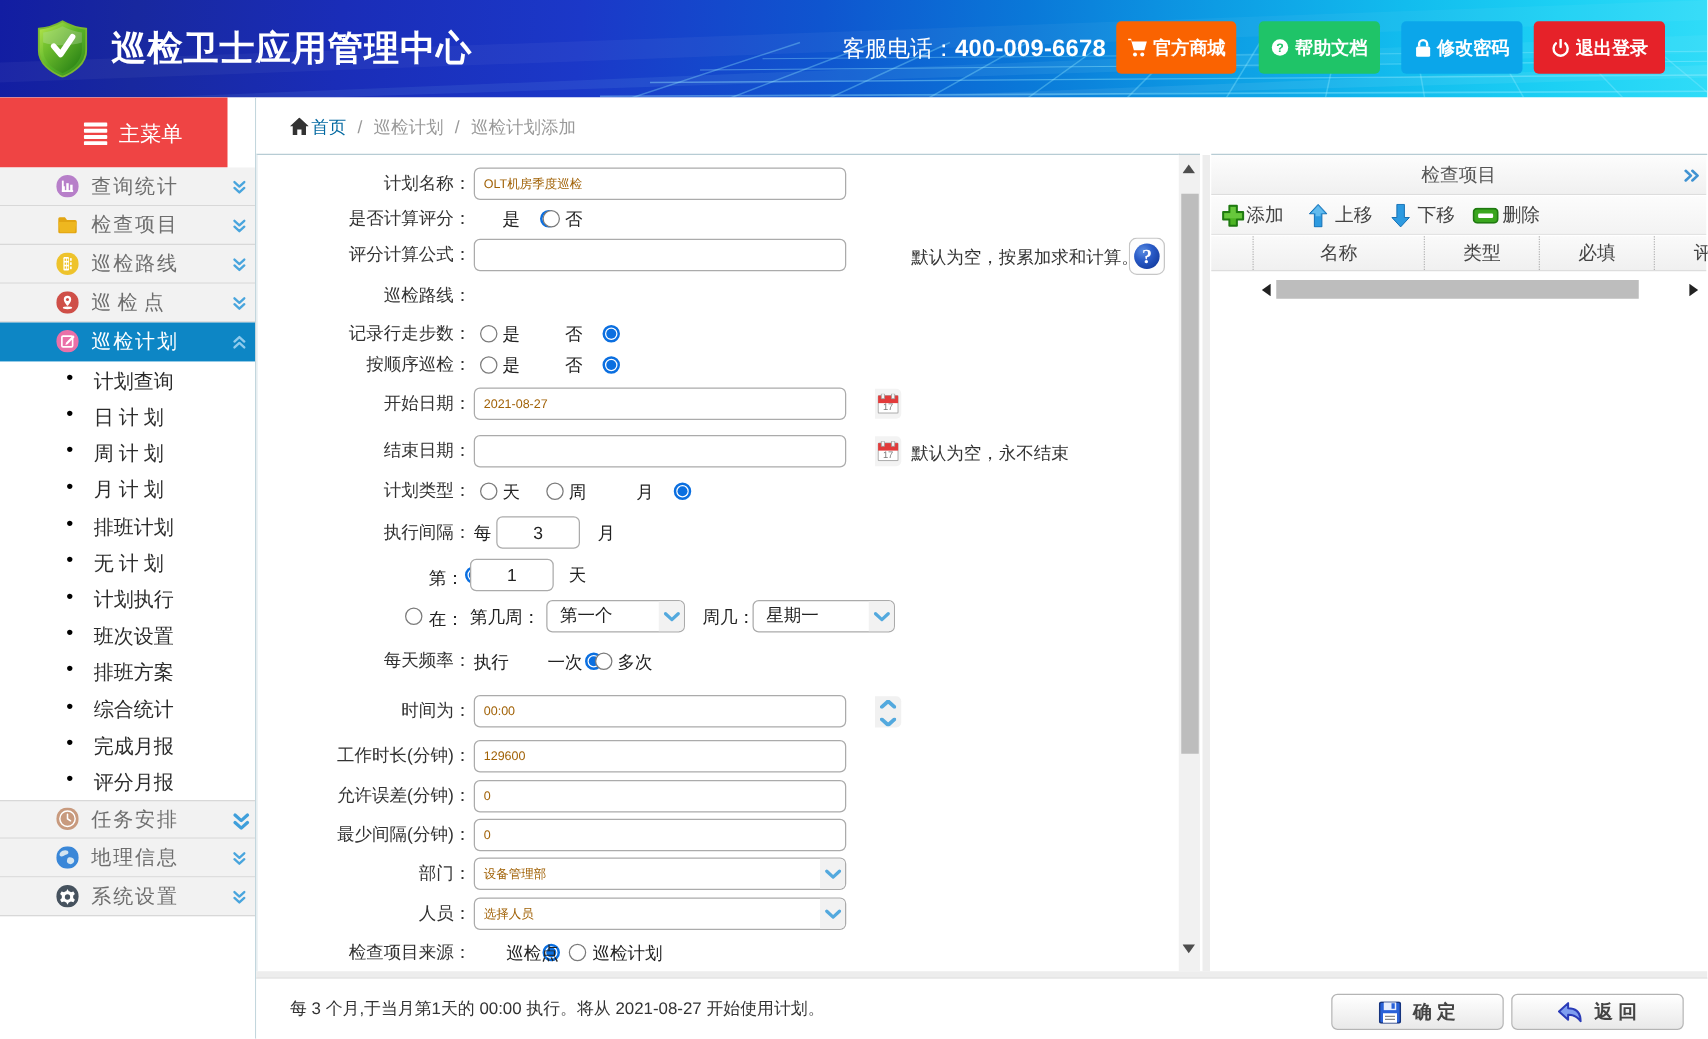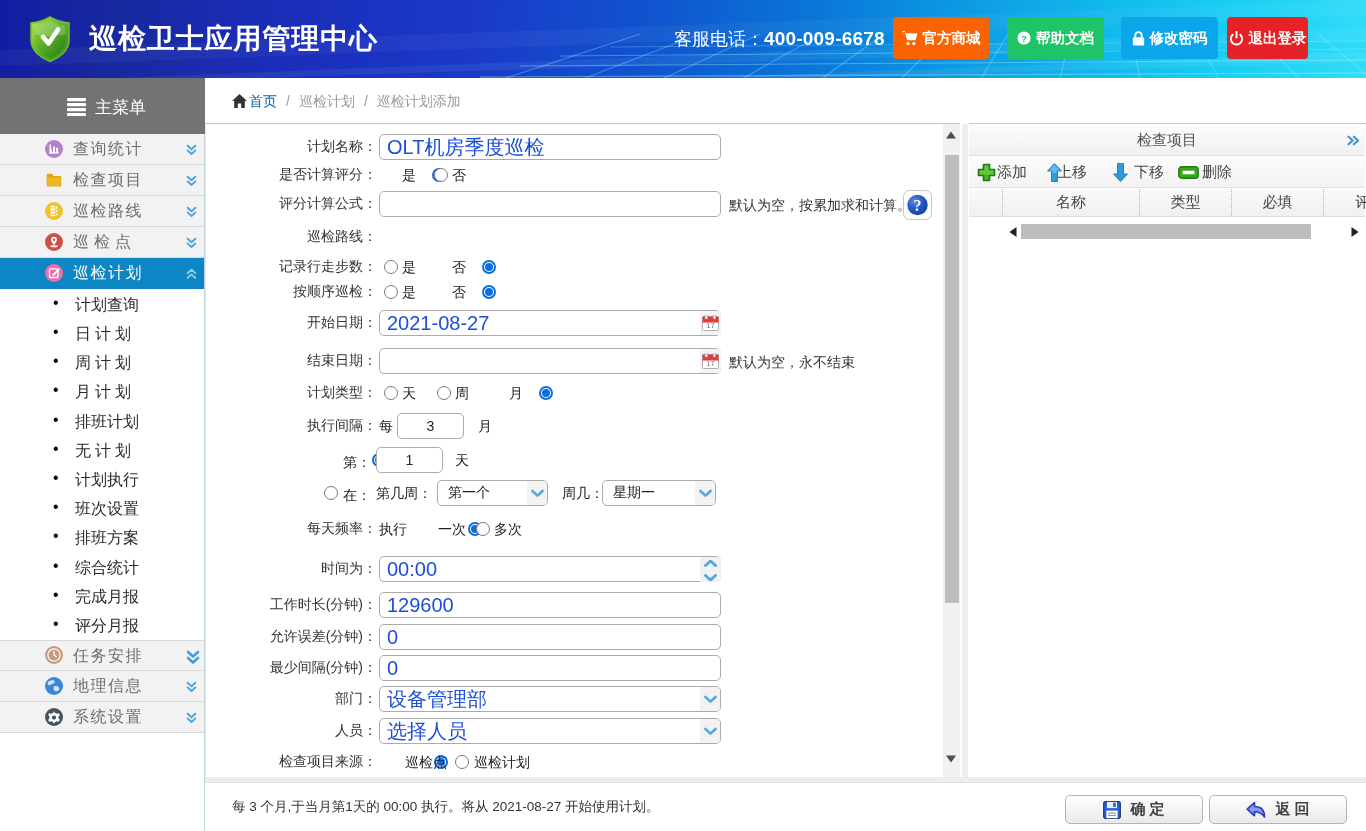--- a/index.html
+++ b/index.html
@@ -14,42 +14,42 @@
 #hgrid{position:absolute;left:0;top:0;}
 #logo{position:absolute;left:30px;top:16px;}
 #htitle{position:absolute;left:89px;top:20px;color:#fff;font-size:28px;font-weight:bold;letter-spacing:0.9px;}
 #hphone{position:absolute;left:674px;top:27px;color:#fff;font-size:18px;white-space:nowrap;}
 #hphone b{font-size:19px;font-weight:bold;letter-spacing:0.2px;}
 .hbtn{position:absolute;top:17px;height:42px;border-radius:4px;color:#fff;font-size:14.5px;font-weight:bold;
  display:flex;align-items:center;justify-content:center;gap:5px;}
 
 
 #sidebar{position:absolute;left:0;top:78px;width:205px;height:753px;background:#fff;border-right:1px solid #c3d6dd;}
-#mainmenu{position:absolute;left:0;top:0;width:205px;height:56px;background:#737373;color:#fff;}
+#mainmenu{position:absolute;left:0;top:0;width:182px;height:56px;background:#ef4444;color:#fff;}
 #mainmenu .t{position:absolute;left:95px;top:18px;font-size:17px;}
 .mitem{position:absolute;left:0;width:204px;height:31px;background:#f2f2f2;border-bottom:1px solid #d8d8d8;color:#6e6e6e;font-size:16px;letter-spacing:1.5px;}
 .mitem .txt{position:absolute;left:73px;top:5px;}
 .mitem .ico{position:absolute;left:45px;top:6px;width:18px;height:18px;}
 .mitem .chev{position:absolute;left:186px;top:9px;}
 .mitem.active{background:#0d86c5;color:#fff;border-bottom:1px solid #0d86c5;}
 .sitem{position:absolute;left:0;width:204px;height:29px;background:#fff;color:#2b2b2b;font-size:16px;}
 .sitem .b{position:absolute;left:53px;top:3px;font-size:16px;color:#000;}
 .sitem .txt{position:absolute;left:75px;top:4px;}
 
 
 #crumb{position:absolute;left:205px;top:78px;width:1161px;height:46px;background:#fff;}
 #crumb .inner{position:absolute;left:27px;top:15px;font-size:14px;color:#999;}
 #crumb .home{color:#0369a1;}
 
 
 #formpanel{position:absolute;left:205px;top:123px;width:739px;height:654px;background:#fff;border-top:1px solid #b7ccd4;border-left:1px solid #dfe8ec;overflow:hidden;}
 .frow{position:absolute;left:0;width:739px;height:26px;padding-left:48px;}
 .flabel{position:absolute;right:568px;top:4px;text-align:right;white-space:nowrap;color:#333;font-size:14px;}
-.finput{position:absolute;left:173px;top:0;width:342px;height:26px;border:1px solid #ababab;border-radius:5px;background:#fff;
- font-size:20px;color:#1d4ed8;padding:0 7px;display:flex;align-items:center;}
+.finput{position:absolute;left:173px;top:0;width:298px;height:26px;border:1px solid #ababab;border-radius:5px;background:#fff;
+ font-size:10px;color:#a16207;padding:0 7px;display:flex;align-items:center;}
 .fsmall{position:absolute;top:0;height:26px;border:1px solid #ababab;border-radius:5px;background:#fff;font-size:14px;color:#222;
  display:flex;align-items:center;justify-content:center;}
 .combo .arrowzone{position:absolute;right:0px;top:0px;width:20px;height:24px;background:#f2f2f2;border-radius:0 4px 4px 0;
  display:flex;align-items:center;justify-content:center;}
 .rlabel{font-size:14px;color:#222;}
 .hint{position:absolute;left:523px;top:6px;font-size:14px;color:#333;white-space:nowrap;}
 .radio{display:inline-block;width:14px;height:14px;border-radius:50%;border:1.6px solid #7b7b7b;background:#fff;}
 .frow .radio{position:absolute;}
 .radio.on{border:2px solid #0b6fe0;position:relative;}
 .radio.on::after{content:"";position:absolute;left:1px;top:1px;width:8px;height:8px;border-radius:50%;background:#0b6fe0;}
@@ -142,21 +142,21 @@
         </svg>
       <span>帮助文档</span>
     </div>
     <div class="hbtn" style="left:1121px;width:97px;background:#0ba6ea;">
       <svg width="13" height="15" viewBox="0 0 15 17">
           <rect x="1" y="7" width="13" height="9.5" rx="1.5" fill="#fff"></rect>
           <path d="M3.8 7 V4.8 a3.7 3.7 0 0 1 7.4 0 V7" fill="none" stroke="#fff" stroke-width="2.2"></path>
         </svg>
       <span>修改密码</span>
     </div>
-    <div class="hbtn" style="left:1227px;width:81px;background:#e62229;">
+    <div class="hbtn" style="left:1227px;width:105px;background:#e62229;">
       <svg width="15" height="15" viewBox="0 0 17 17">
           <path d="M4.2 4.2 a6.4 6.4 0 1 0 8.6 0" fill="none" stroke="#fff" stroke-width="2.2" stroke-linecap="round"></path>
           <line x1="8.5" y1="1" x2="8.5" y2="7.5" stroke="#fff" stroke-width="2.2" stroke-linecap="round"></line>
         </svg>
       <span>退出登录</span>
     </div>
   </div>
   <div id="sidebar">
     <div id="mainmenu">
       <svg style="position:absolute;left:67px;top:19px" width="19" height="19" viewBox="0 0 19 19">
@@ -527,21 +527,21 @@
     <div id="rptool">
       <svg style="position:absolute;left:8px;top:6px;" width="19" height="19" viewBox="0 0 19 19">
           <path d="M6.5 1.5 h6 v5 h5 v6 h-5 v5 h-6 v-5 h-5 v-6 h5 Z" fill="#4db424" stroke="#1f7a10" stroke-width="1.6" stroke-linejoin="round"></path>
           <path d="M7.5 2.5 h4 v5 h5 v4 h-14 v-4 h5 Z" fill="#6ecc42" opacity="0.8"></path>
         </svg>
       <span class="tbtn" style="left:28px;">添加</span>
       <svg style="position:absolute;left:78px;top:6px;" width="15" height="19" viewBox="0 0 15 19">
           <path d="M7.5 0.5 L14.5 8 H10.5 V18.5 H4.5 V8 H0.5 Z" fill="#2d9ae0" stroke="#1670b4" stroke-width="0.8"></path>
           <path d="M7.5 1.5 L13 7.6 H9.5 V10 H5.5 V7.6 H2 Z" fill="#62bbee"></path>
         </svg>
-      <span class="tbtn" style="left:88px;">上移</span>
+      <span class="tbtn" style="left:99px;">上移</span>
       <svg style="position:absolute;left:144px;top:6px;" width="15" height="19" viewBox="0 0 15 19">
           <path d="M7.5 18.5 L14.5 11 H10.5 V0.5 H4.5 V11 H0.5 Z" fill="#2d9ae0" stroke="#1670b4" stroke-width="0.8"></path>
         </svg>
       <span class="tbtn" style="left:165px;">下移</span>
       <svg style="position:absolute;left:209px;top:9px;" width="21" height="13" viewBox="0 0 21 13">
           <rect x="0.8" y="0.8" width="19.4" height="11.4" rx="3" fill="#3aa61e" stroke="#1f7a10" stroke-width="1.4"></rect>
           <rect x="4.5" y="4.7" width="12" height="3.6" rx="1" fill="#fff"></rect>
         </svg>
       <span class="tbtn" style="left:233px;">删除</span>
     </div>

